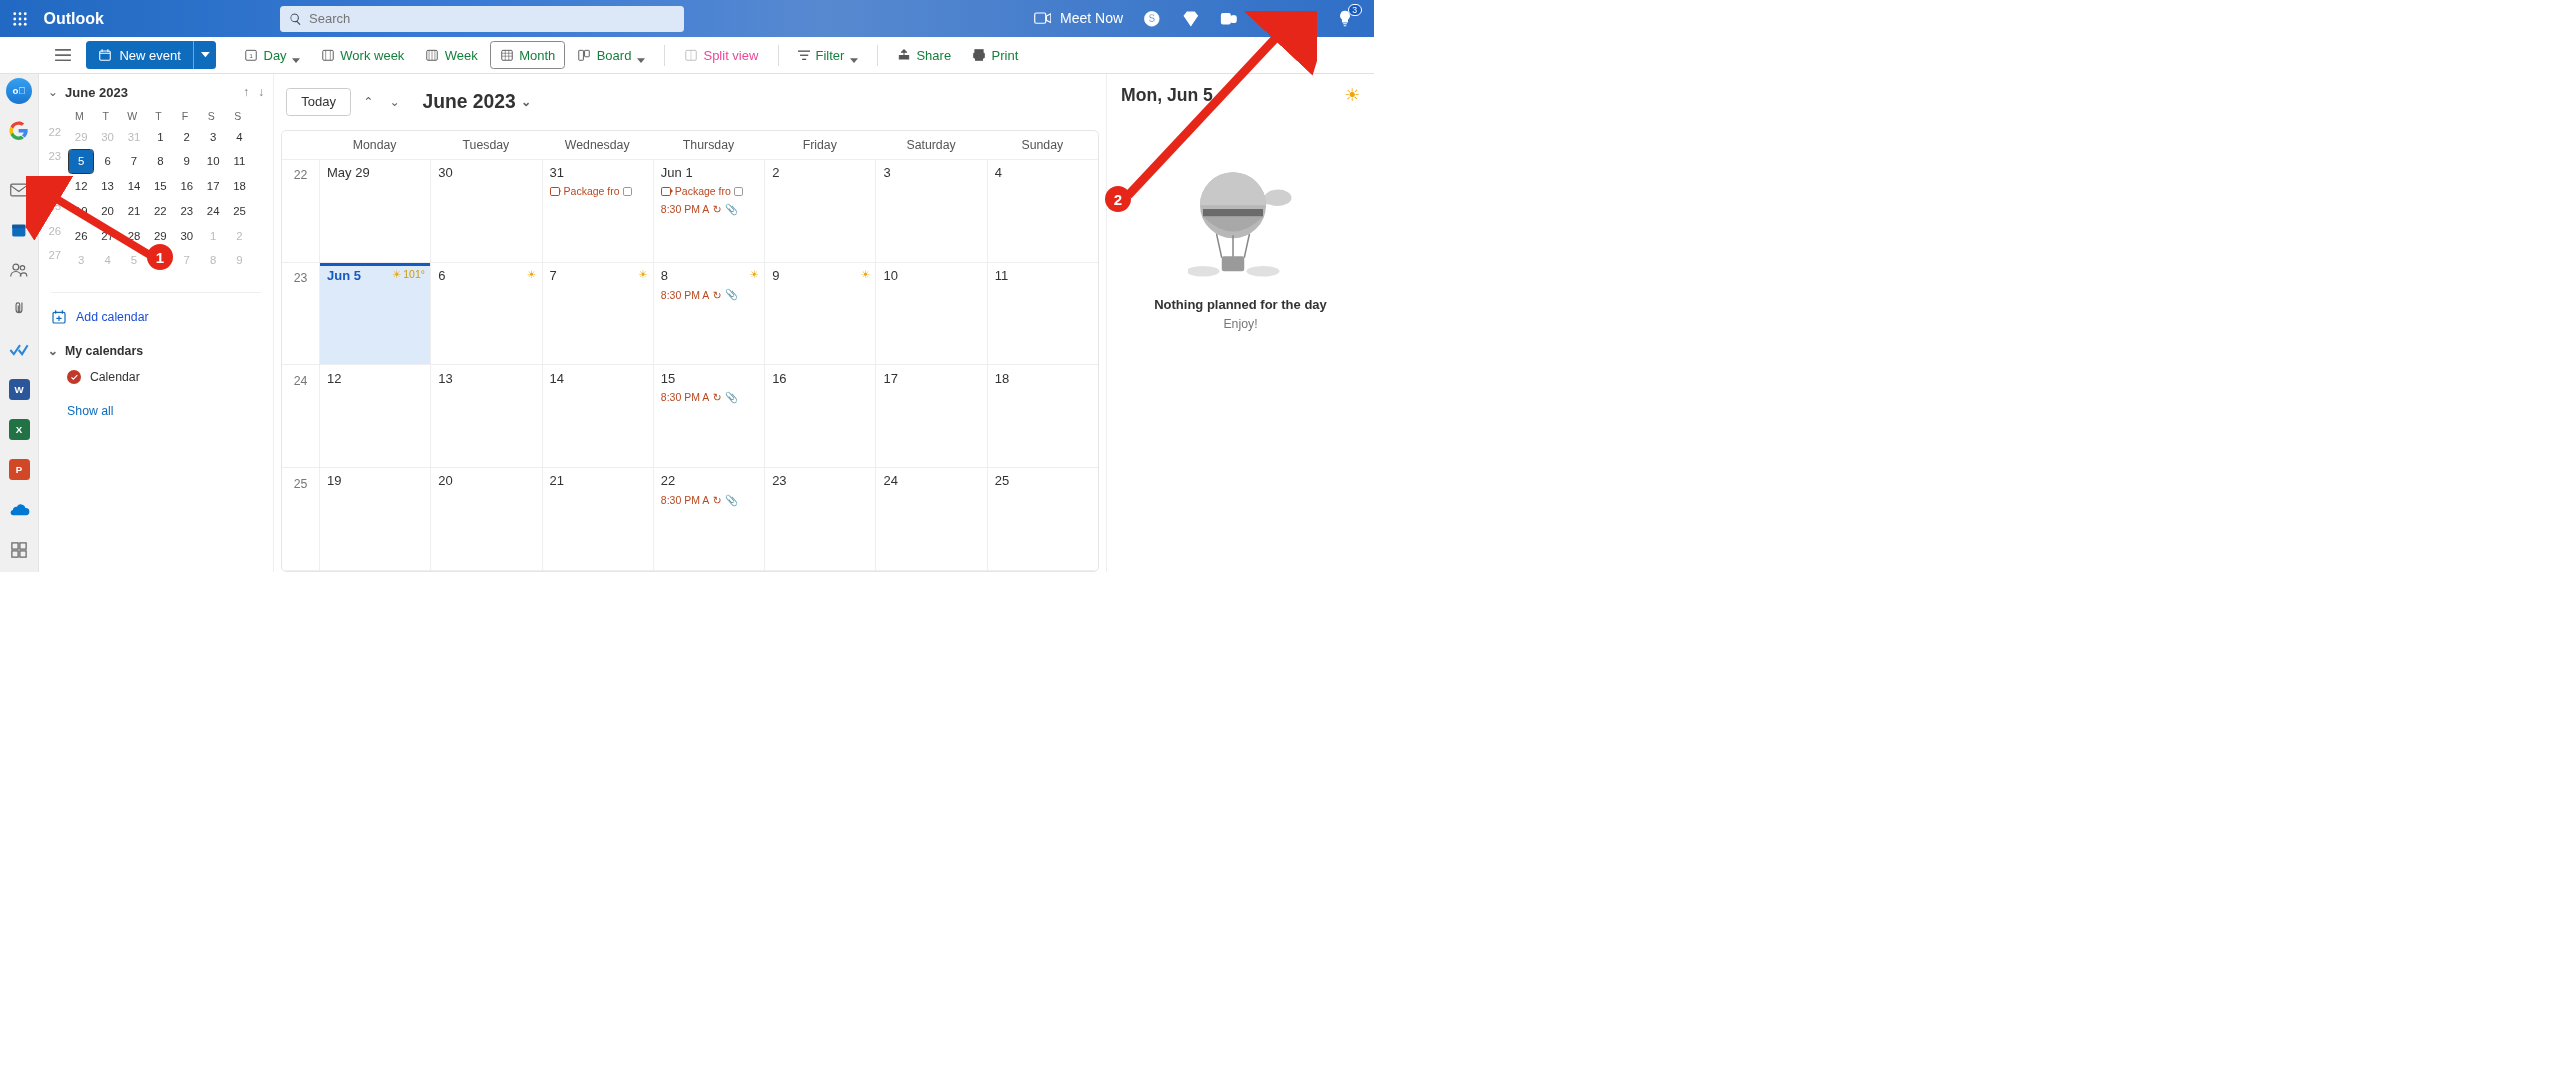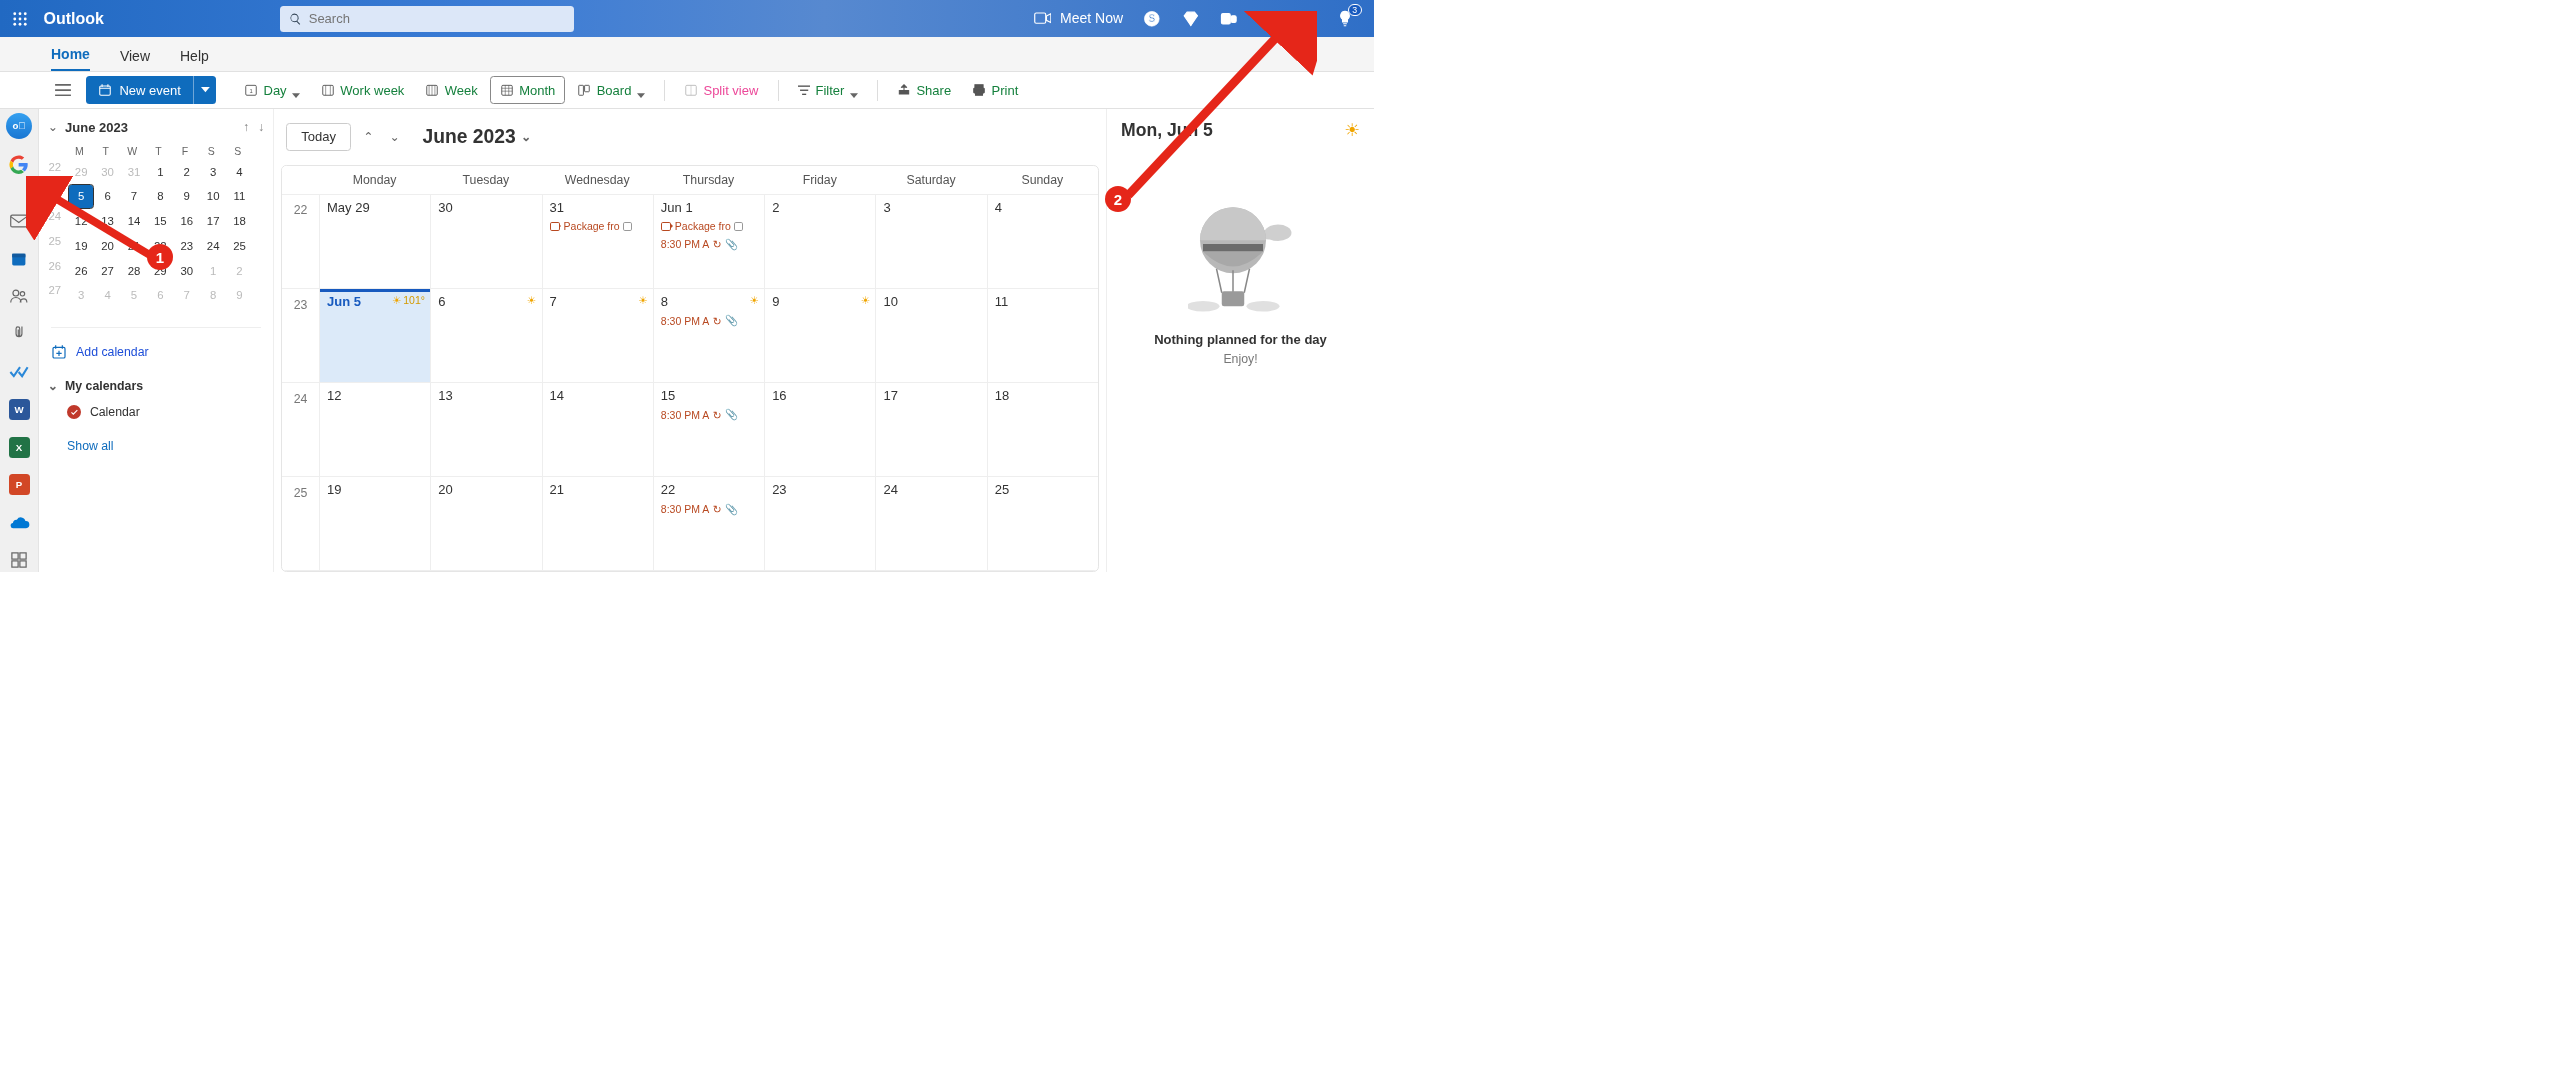--- a/index.html
+++ b/index.html
@@ -4,21 +4,21 @@
 <style>
 * { box-sizing: border-box; margin: 0; padding: 0; font-family: "Segoe UI", Arial, sans-serif; }
 body { font-size: 12.3px; color: #333; background: #fff; overflow: hidden; }
 .root { width: 1374px; height: 572px; display: flex; flex-direction: column; position: relative; }
 
 
 .topbar { height: 37px; background: linear-gradient(90deg,#2169c2 0%,#3a7bd5 35%,#5789d0 60%,#2f6fc7 100%); display: flex; align-items: center; color: #fff; padding: 0 7px; }
 .apps-btn { width: 26px; height: 26px; display: flex; align-items: center; justify-content: center; cursor: pointer; }
 .apps-btn svg { fill:#fff;}
 .brand { font-size: 16px; font-weight: 600; margin-left: 10.5px; }
-.search-wrap { margin-left: 176px; width: 294px; height: 26px; background: #dce7f8; border-radius:3.5px; display:flex; align-items:center; padding:0 8.8px; }
+.search-wrap { margin-left: 176px; width: 404px; height: 26px; background: #dce7f8; border-radius:3.5px; display:flex; align-items:center; padding:0 8.8px; }
 .search-wrap svg{fill:#345;}
 .search-wrap input { border:none; background:transparent; font-size:13px; color:#333; width:100%; margin-left:7px; outline:none;}
 .top-spacer{flex:1;}
 .top-right{display:flex; align-items:center; gap:19.3px; padding-right:12.3px;}
 .top-icon{width:19.3px;height:19.3px;display:flex;align-items:center;justify-content:center;cursor:pointer; color:#fff;}
 .top-icon svg{fill:#fff; stroke:#fff;}
 .meet-now{display:flex; align-items:center; gap:8.8px; font-size:14px; cursor:pointer;}
 .bell-wrap{position:relative;}
 .bell-badge{position:absolute;top:-5.3px;right:-7px;background:#175abf;border:0.9px solid #fff;border-radius:7px;font-size:8.8px;padding:0 3.5px;color:#fff;}
 
@@ -179,25 +179,20 @@
         </div>
       <div class="top-icon bell-wrap">
         <svg width="16" height="17.6" viewBox="0 0 24 28" fill="none" stroke="#fff" stroke-width="1.6">
             <path d="M12 2a7 7 0 00-4 12.7V19h8v-4.3A7 7 0 0012 2zM9 22h6M10 25h4"></path>
           </svg>
         <span class="bell-badge">3</span>
       </div>
     </div>
   </div>
 
-  <div class="navtabs">
-    <div class="navtab active">Home</div>
-    <div class="navtab">View</div>
-    <div class="navtab">Help</div>
-  </div>
 
   <div class="toolbar">
     <div class="hamburger">
         <svg width="16" height="12.3" viewBox="0 0 18 14">
           <rect width="18" height="2" fill="#666"></rect>
           <rect y="6" width="18" height="2" fill="#666"></rect>
           <rect y="12" width="18" height="2" fill="#666"></rect>
         </svg>
       </div>
     <div class="new-event-btn">

